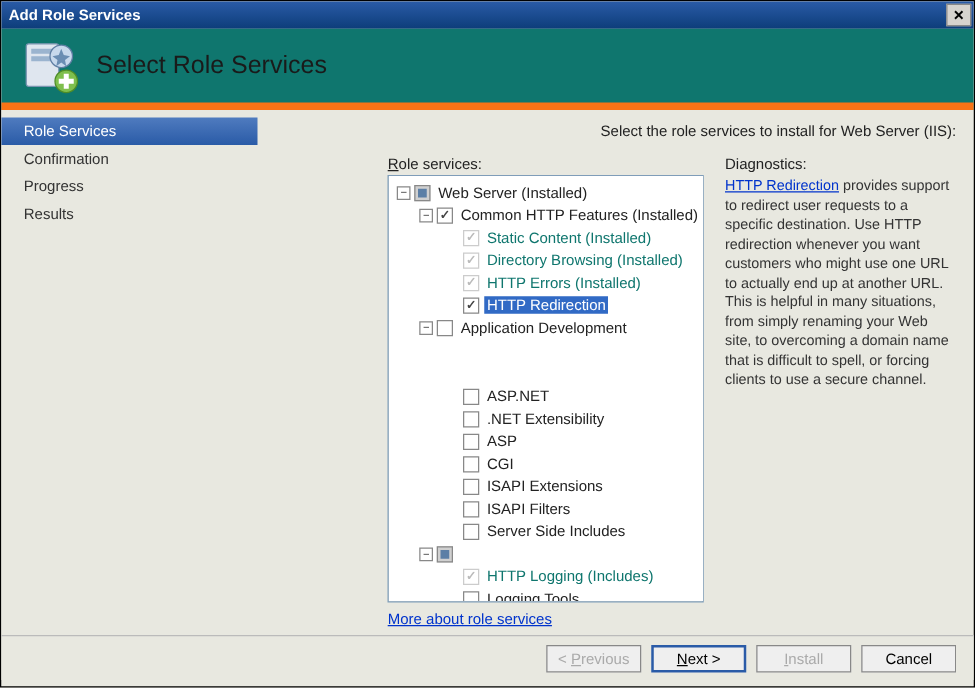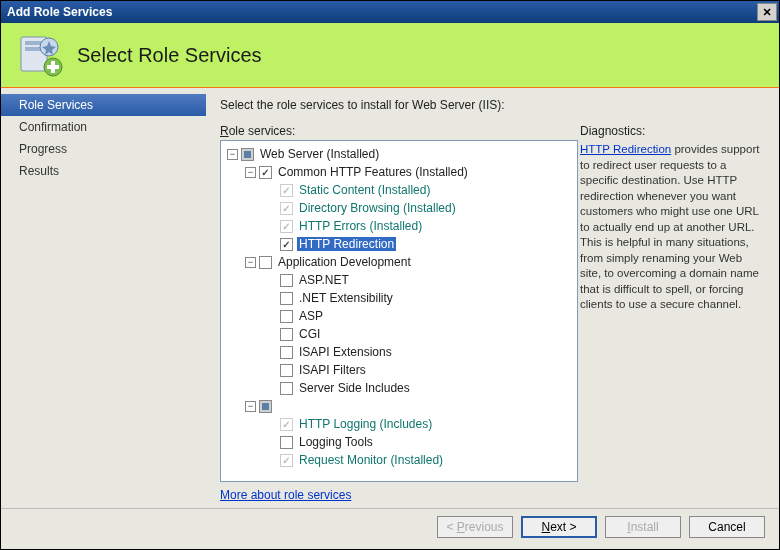--- a/index.html
+++ b/index.html
@@ -1,31 +1,31 @@
 <!DOCTYPE html>
 <html><head>
 <meta charset="utf-8">
 <style>
   * { box-sizing: border-box; margin: 0; padding: 0; font-family: "Segoe UI", Tahoma, sans-serif; }
   body { width: 780px; height: 550px; background: #e8e8e0; overflow: hidden; border: 1px solid #000; }
   .titlebar { height: 22px; background: linear-gradient(#2a5ba7,#0d3d7a); color: #fff; display: flex; align-items: center; padding: 0 2px 0 6px; font-size: 12px; }
   .titlebar .title { flex: 1; font-weight: bold; }
   .titlebar .close { width: 20px; height: 18px; background: #d6d3ce; border: 1px solid #888; display: flex; align-items: center; justify-content: center; color: #000; font-size: 11px; font-weight: bold; }
-  .header { height: 65px; display: flex; align-items: center; padding: 8px 14px; border-bottom: 1px solid #f97316; background: #bef264; }
+  .header { height: 65px; display: flex; align-items: center; padding: 8px 14px; border-bottom: 6px solid #f97316; background: #0f766e; }
   .header .icon { width: 48px; height: 48px; margin-right: 14px; position: relative; }
   .header h1 { font-size: 20px; font-weight: normal; color: #1a1a1a; }
   .main { display: flex; height: 420px; }
   .sidebar { width: 205px; background: #e8e8e0; padding-top: 6px; }
   .nav-item { padding: 4px 18px; font-size: 12px; color: #333; cursor: pointer; }
   .nav-item.active { background: #fff; color: #2a5ba7; font-weight: normal; border-left: 0; }
   .nav-item.active::before { content: ""; }
   .nav-item:first-child.active { background: linear-gradient(#4f7bbf,#2a5ba7); color: #fff; }
-  .content { flex: 1; padding: 10px 14px 0 14px; display: flex; flex-direction: column; font-size: 12px; color: #222; }
+  .content { flex: 1; padding: 10px 14px 0 14px; display: flex; flex-direction: column; font-size: 12px; color: #222; align-items: flex-end; }
   .instr { margin-bottom: 12px; }
-  .cols { flex: 1; display: flex; gap: 2px; min-height: 0; }
+  .cols { flex: 1; display: flex; gap: 17px; min-height: 0; }
   .leftcol { flex: 1; display: flex; flex-direction: column; min-width: 0; }
   .label { margin-bottom: 2px; }
   .tree-wrap { flex: 1; border: 1px solid #7f9db9; background: #fff; overflow-y: scroll; overflow-x: hidden; padding: 4px 2px; min-height: 0; }
   .node { display: flex; align-items: center; height: 18px; font-size: 12px; white-space: nowrap; }
   .expander { width: 11px; height: 11px; border: 1px solid #888; display: flex; align-items: center; justify-content: center; font-size: 9px; line-height: 1; margin-right: 3px; background: #fff; cursor: pointer; color:#333; }
   .expander.none { border: none; background: none; width: 14px; }
   .cb { width: 13px; height: 13px; border: 1px solid #888; margin-right: 4px; background: #fff; display: flex; align-items: center; justify-content: center; font-size: 10px; cursor: pointer; }
   .cb.partial { background: #d0d0d0; }
   .cb.partial::after { content: ""; width: 7px; height: 7px; background: #5c7fa6; }
   .cb.checked::after { content: "✓"; color: #444; font-weight: bold; }
@@ -112,21 +112,21 @@
             <div class="node selected" style="padding-left: 40px;">
               <div class="expander none"></div>
               <div class="cb checked"></div>
               <span class="txt">HTTP Redirection</span>
             </div>
             <div class="node" style="padding-left: 22px;">
               <div class="expander ">−</div>
               <div class="cb "></div>
               <span class="txt">Application Development</span>
             </div>
-            <div class="node" style="padding-left: 40px;">
+            <div class="node" style="padding-left: 40px; margin-top: 37px;">
               <div class="expander none"></div>
               <div class="cb "></div>
               <span class="txt">ASP.NET</span>
             </div>
             <div class="node" style="padding-left: 40px;">
               <div class="expander none"></div>
               <div class="cb "></div>
               <span class="txt">.NET Extensibility</span>
             </div>
             <div class="node" style="padding-left: 40px;">

